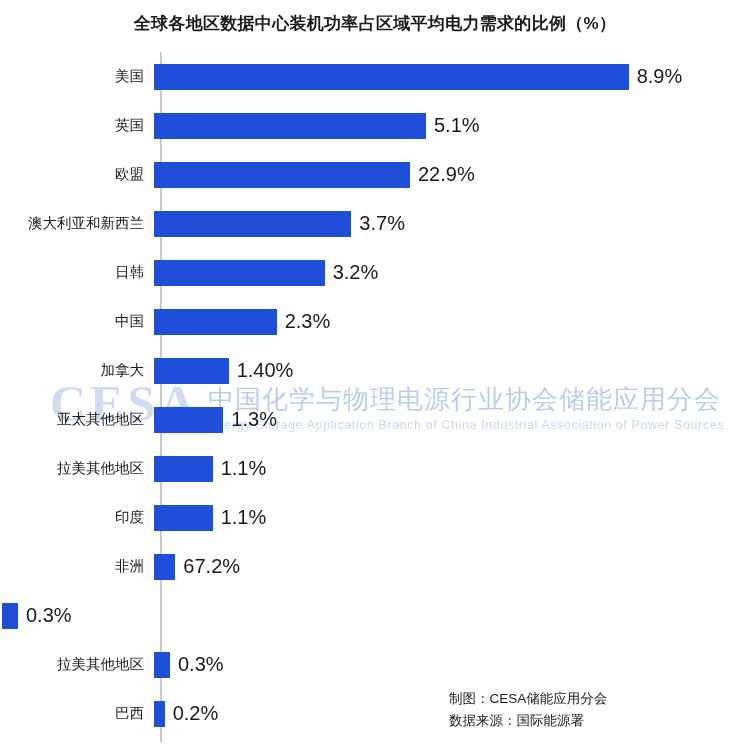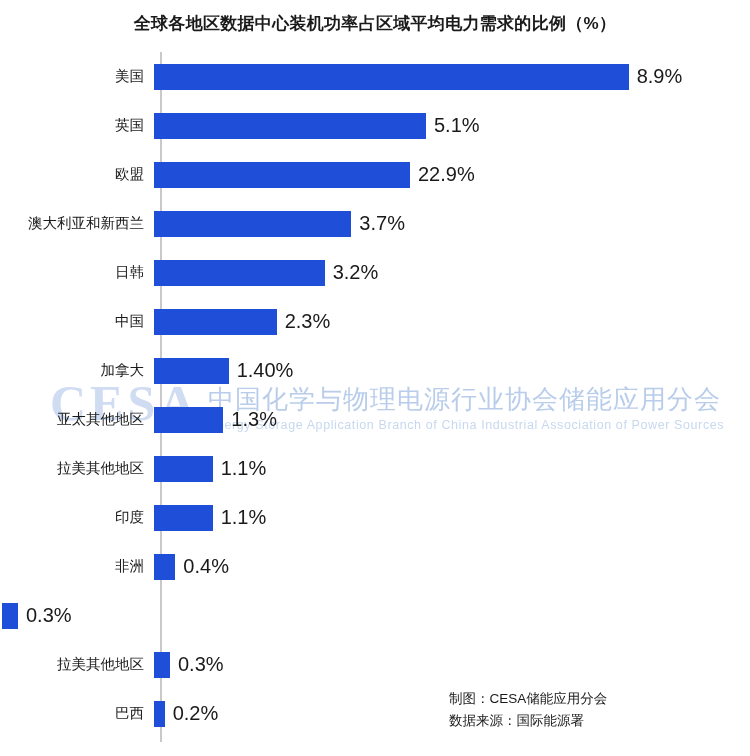--- a/index.html
+++ b/index.html
@@ -219,21 +219,21 @@
           <div class="row-label">印度</div>
           <div class="bar-area">
             <div class="bar" style="width: 58.6667px; background: rgb(31, 79, 216);"></div>
             <div class="bar-value">1.1%</div>
           </div>
         </div>
         <div class="row">
           <div class="row-label">非洲</div>
           <div class="bar-area">
             <div class="bar" style="width: 21.3333px; background: rgb(31, 79, 216);"></div>
-            <div class="bar-value">0.4%</div>
+            <div class="bar-value">67.2%</div>
           </div>
         </div>
         <div class="row">
           <div class="bar-area">
             <div class="bar" style="width: 16px; background: rgb(31, 79, 216);"></div>
             <div class="bar-value">0.3%</div>
           </div>
         </div>
         <div class="row">
           <div class="row-label">拉美其他地区</div>

